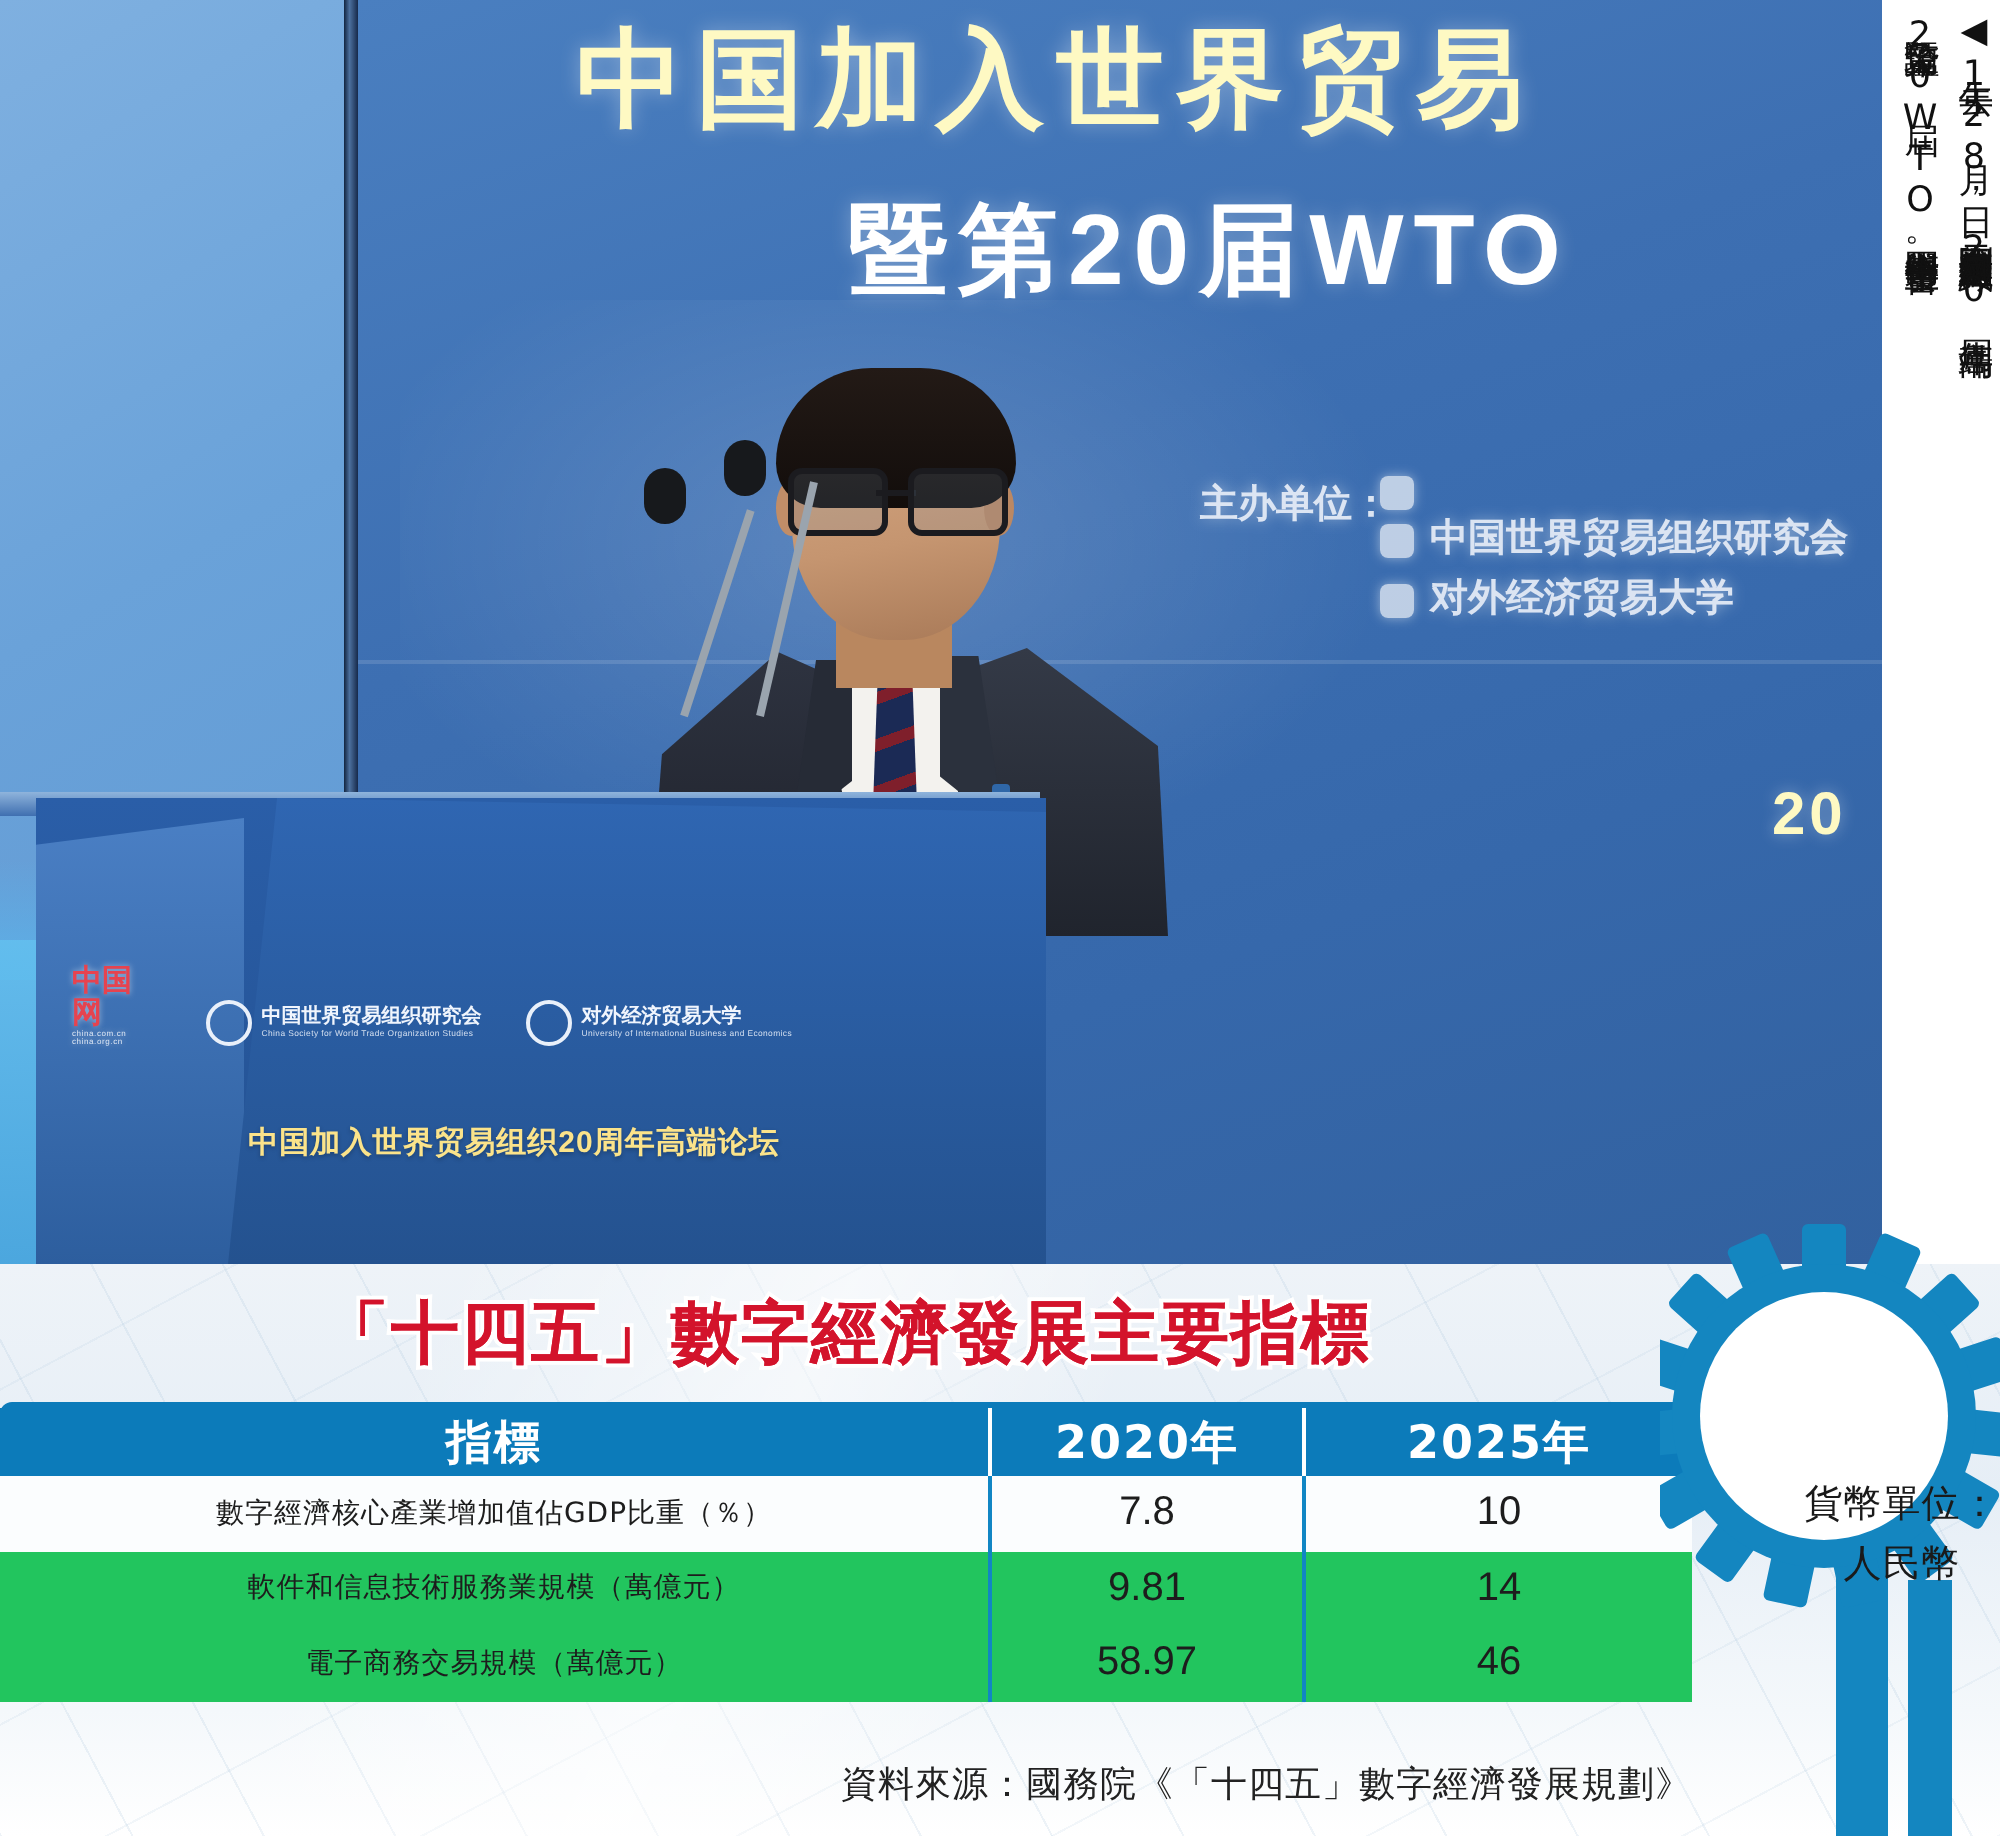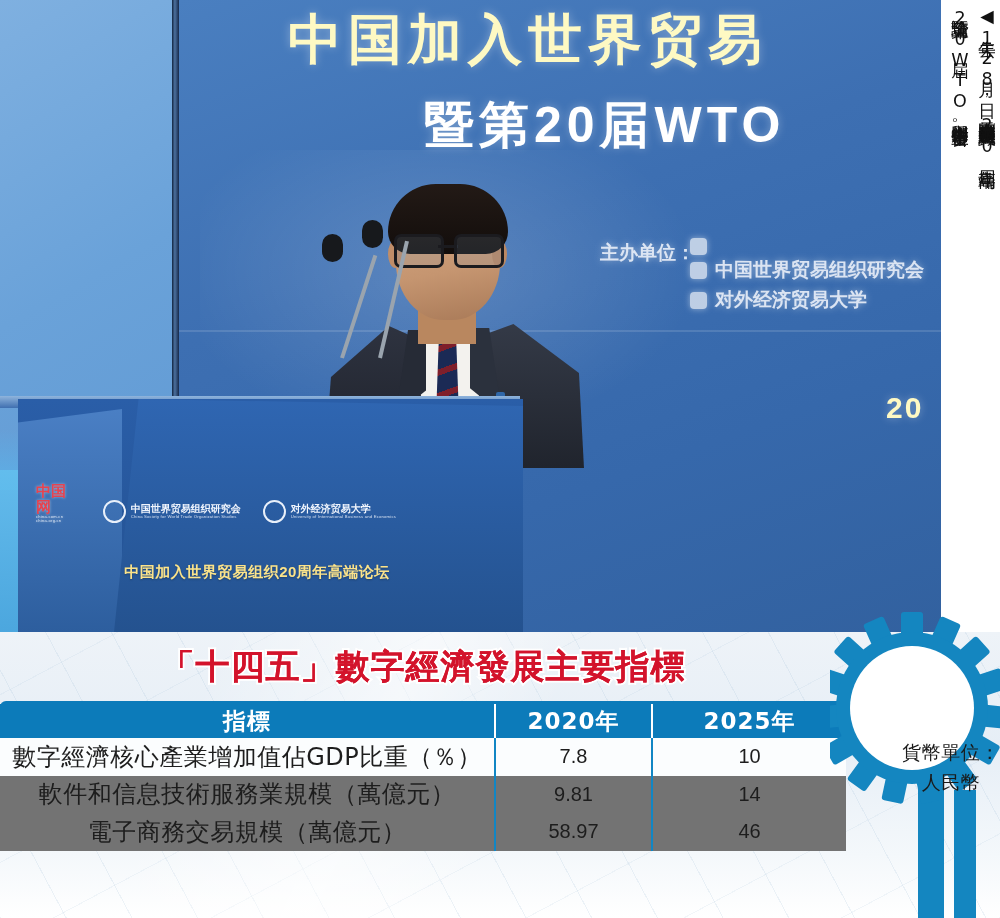--- a/index.html
+++ b/index.html
@@ -212,29 +212,29 @@
   }
   table.data th,table.data td{padding:0;border:0;}
   table.data thead th{
     height:34px;background:#0c7bba;color:#ffffff;
     font-size:23px;font-weight:bold;letter-spacing:1px;
     font-family:"DejaVu Sans",sans-serif;
     text-align:center;vertical-align:middle;
   }
   table.data thead th.c2,table.data thead th.c3{border-left:2px solid #ffffff;}
   table.data tbody td{
-    height:37.5px;font-size:24px;color:#1d1d1d;text-align:center;vertical-align:middle;
+    height:37.5px;font-size:14px;color:#1d1d1d;text-align:center;vertical-align:middle;
     font-family:"DejaVu Sans",sans-serif;
   }
   table.data tbody td.c1{letter-spacing:.5px;}
   table.data tbody td.c2,table.data tbody td.c3{
     border-left:2px solid #1186c4;font-family:"Liberation Sans",sans-serif;font-size:20px;
   }
   table.data tbody tr.odd td{background:#fbfdfe;}
-  table.data tbody tr.even td{background:#737373;}
+  table.data tbody tr.even td{background:#22c55e;}
   .tbl-round{
     position:absolute;left:0px;top:701px;width:846px;height:6px;
     background:#0c7bba;border-radius:6px 6px 0 0;
   }
 
   .source{
     position:absolute;left:0px;top:880px;width:846px;text-align:right;
     font-size:18px;color:#222;letter-spacing:.5px;
     font-family:"DejaVu Sans",sans-serif;white-space:nowrap;
   }
@@ -380,20 +380,21 @@
         <td class="c3">14</td>
       </tr>
       <tr class="even">
         <td class="c1">電子商務交易規模（萬億元）</td>
         <td class="c2">58.97</td>
         <td class="c3">46</td>
       </tr>
     </tbody>
   </table>
 
+  <div class="source">資料來源：國務院《「十四五」數字經濟發展規劃》</div>
 
   <div class="gear-wrap">
     <svg class="gear-svg" width="170" height="306" viewBox="0 0 170 306">
       <rect x="88" y="150" width="26" height="156" fill="#1486c0"></rect>
       <rect x="124" y="178" width="22" height="128" fill="#1486c0"></rect>
       <g fill="#1486c0">
         <g transform="translate(82,96)">
           <g id="teeth">
             <rect x="-11" y="-96" width="22" height="30" rx="3"></rect>
             <rect x="-11" y="-96" width="22" height="30" rx="3" transform="rotate(24)"></rect>

